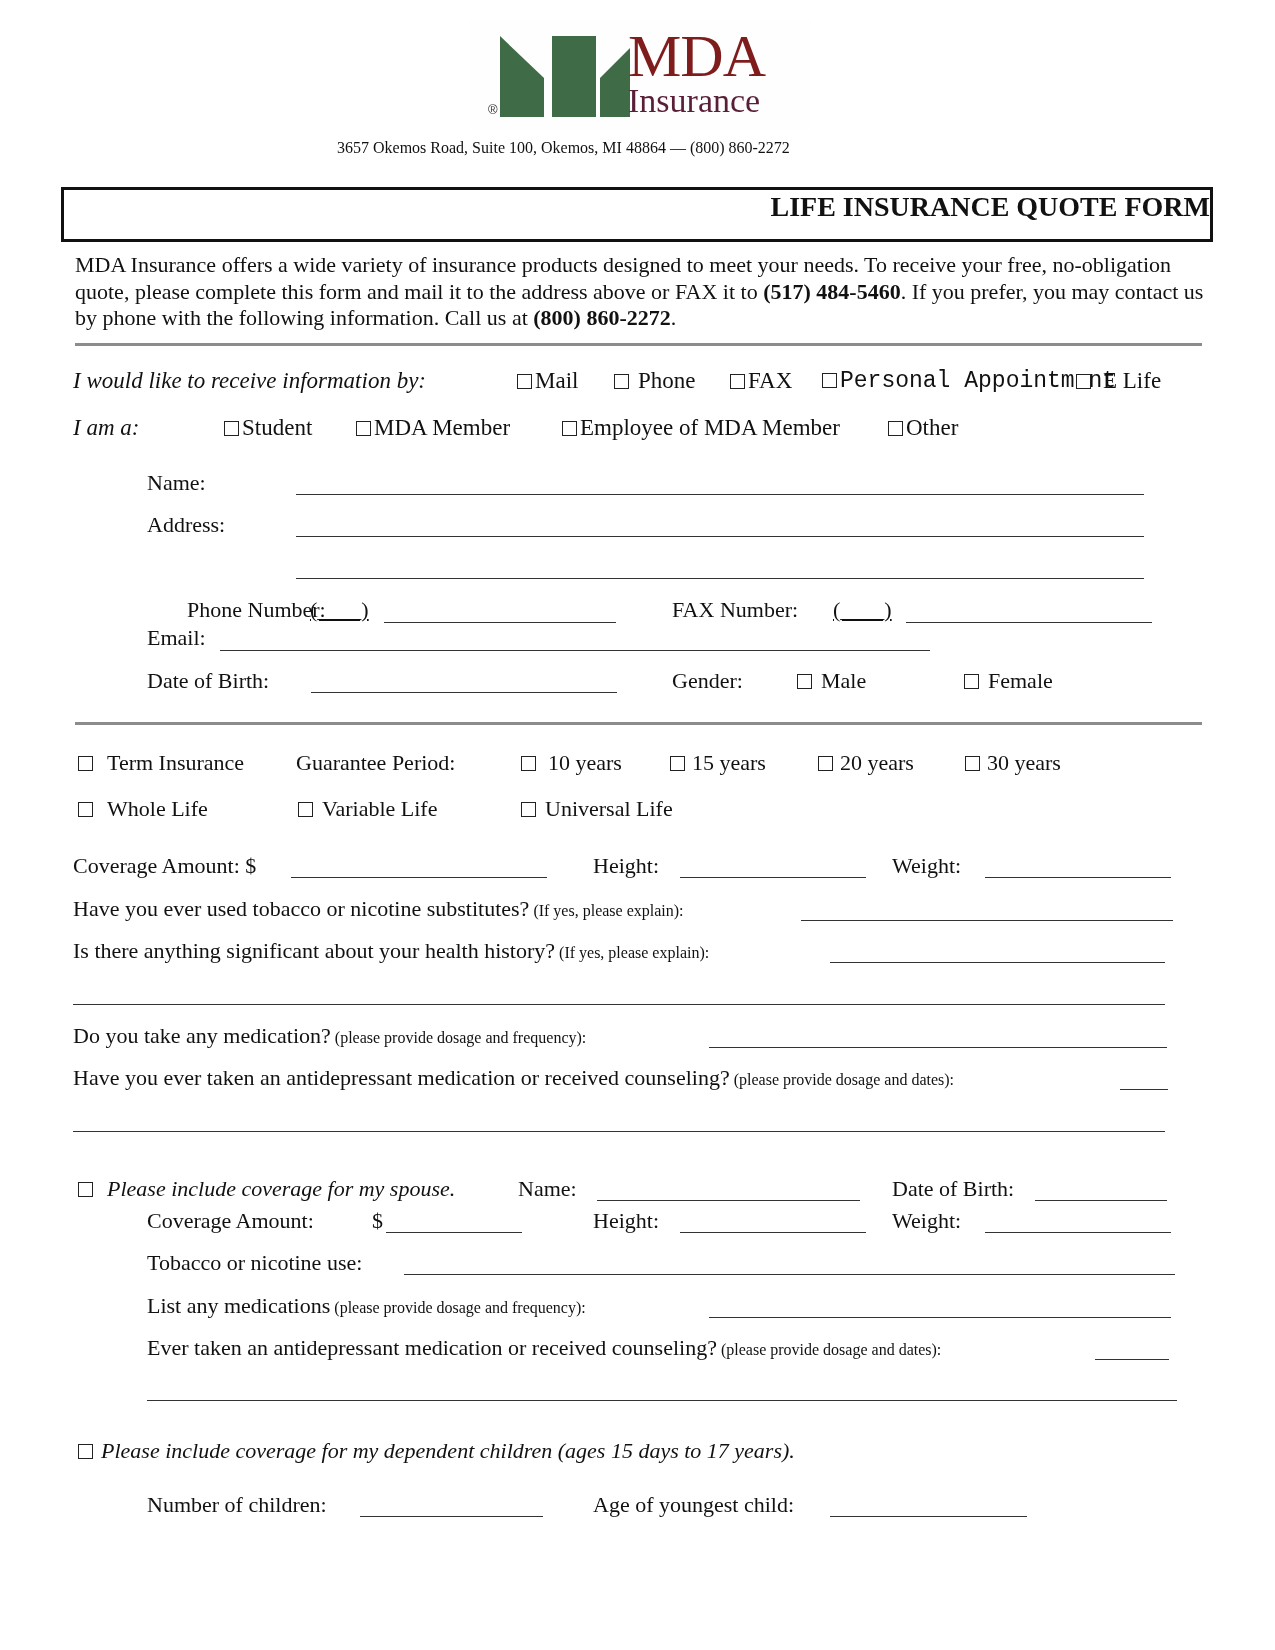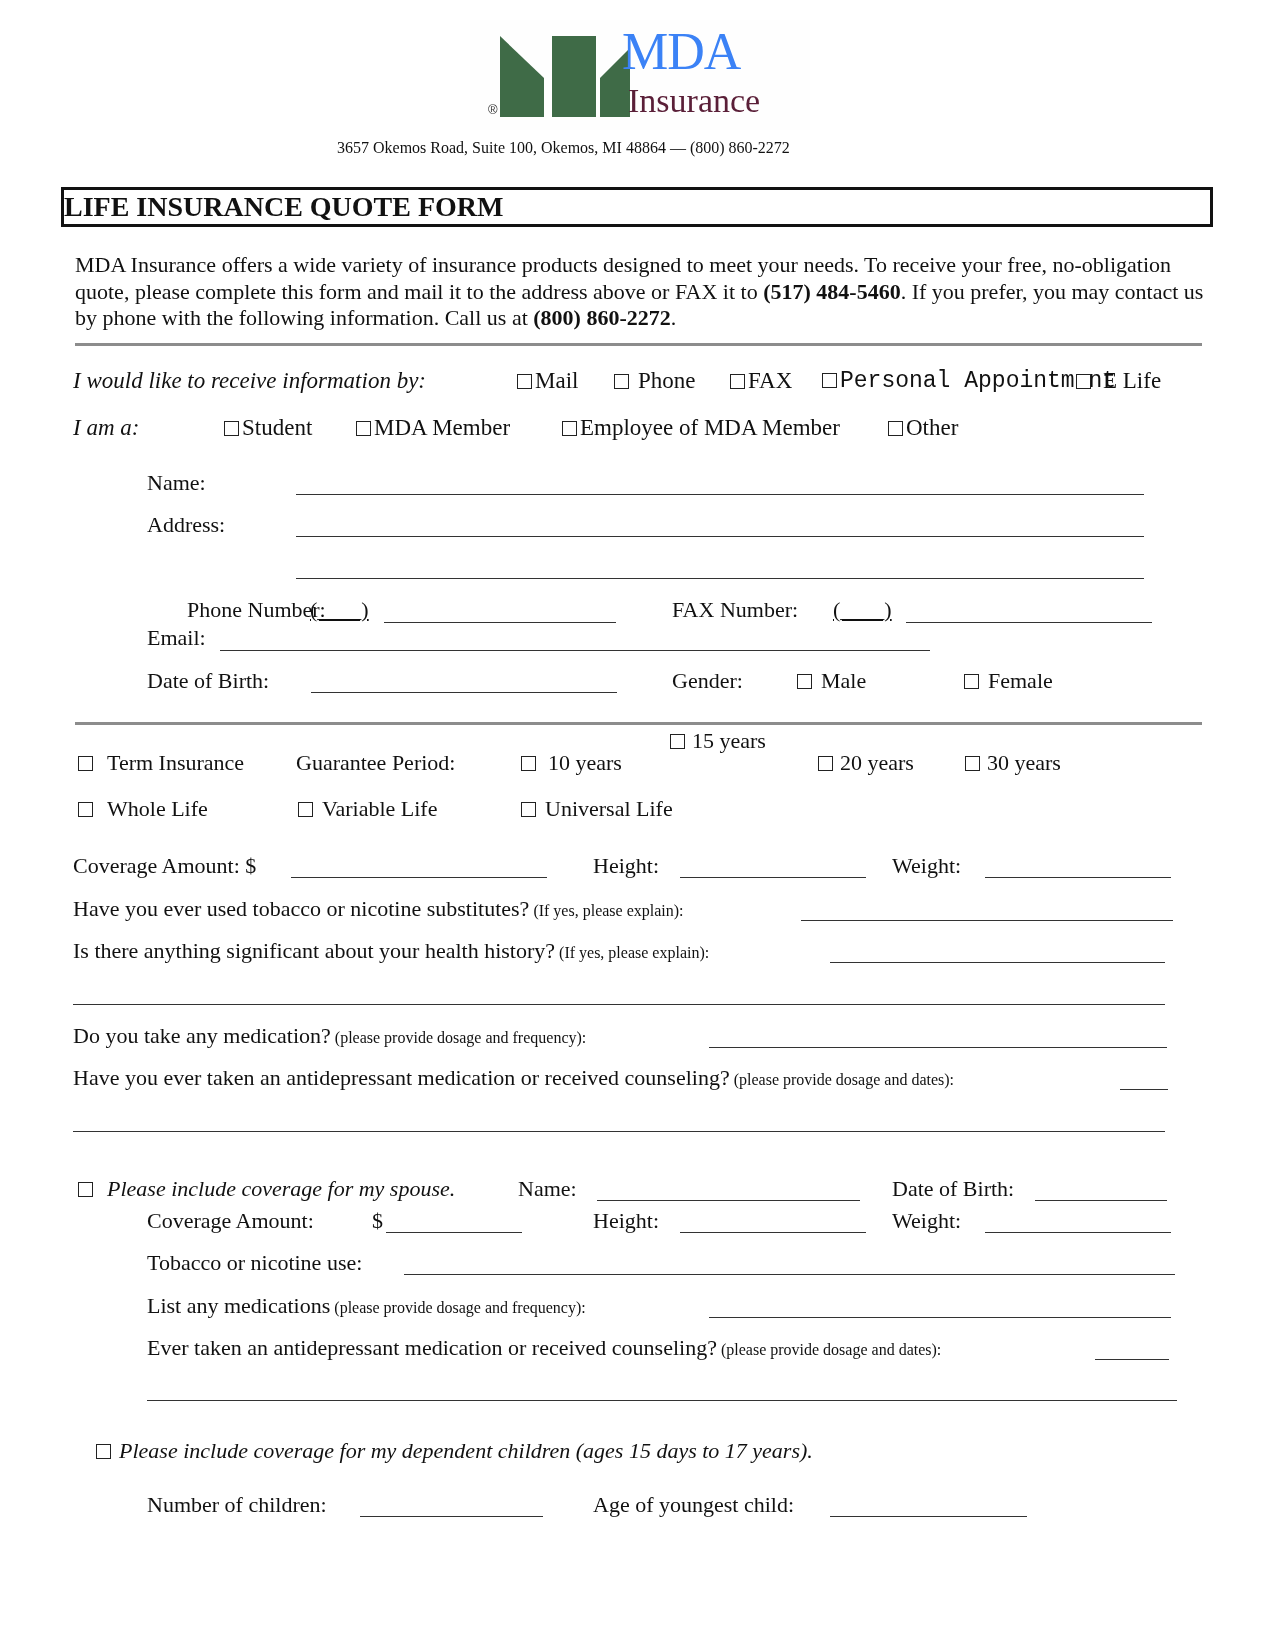--- a/index.html
+++ b/index.html
@@ -10,25 +10,25 @@
   .t23 { font-size: 23px; }
   .t19 { font-size: 16px; }
   .it { font-style: italic; }
   .line { position: absolute; border-bottom: 1.5px solid #333; height: 0; }
   .cb { display: inline-block; width: 15px; height: 15px; border: 1.4px solid #222;
         vertical-align: -1px; margin-right: 3px; box-sizing: border-box; background: #fff; }
   .rule { position: absolute; left: 75px; width: 1127px; height: 3px; background: #8c8c8c; }
   
   .logo { position: absolute; left: 470px; top: 20px; width: 340px; height: 110px; background: #fefefe; }
   .logo svg { position: absolute; left: 0; top: 0; }
-  .logo-mda { position: absolute; left: 152px; top: 6px; font-size: 52px; color: #3b82f6; letter-spacing: -1px; line-height: 1; }
+  .logo-mda { position: absolute; left: 158px; top: 6px; font-size: 60px; color: #7f1d1d; letter-spacing: -1px; line-height: 1; }
   .logo-ins { position: absolute; left: 158px; top: 64px; font-size: 34px; color: #5a1f38; line-height: 1; }
   .logo-reg { position: absolute; left: 18px; top: 82px; font-family: "Liberation Sans", sans-serif; font-size: 13px; color: #333; }
-  .title-box { position: absolute; left: 61px; top: 187px; width: 1152px; height: 40px;
-               border: 3px solid #111; box-sizing: border-box; text-align: left; }
+  .title-box { position: absolute; left: 61px; top: 187px; width: 1152px; height: 55px;
+               border: 3px solid #111; box-sizing: border-box; text-align: right; }
   .title-box span { font-size: 28px; font-weight: bold; line-height: 34px; }
   .intro { position: absolute; left: 75px; top: 252px; width: 1130px; font-size: 22px; line-height: 26.5px; }
   .ul { text-decoration: underline; }
 </style>
 </head>
 <body>
 
 <div class="logo">
   <svg width="160" height="110">
     <polygon points="30,16 30,97 74,97 74,58" fill="#3f6b47"></polygon>
@@ -82,21 +82,21 @@
 <div class="line" style="left:311px; top:692px; width:306px;"></div>
 <div class="abs t22" style="left:672px; top:668px;">Gender:</div>
 <label class="abs t22" style="left:797px; top:668px;"><span class="cb" style="margin-right:9px"></span><span>Male</span></label>
 <label class="abs t22" style="left:964px; top:668px;"><span class="cb" style="margin-right:9px"></span><span>Female</span></label>
 
 <div class="rule" style="top:722px;"></div>
 
 <label class="abs t22" style="left:78px; top:750px;"><span class="cb" style="margin-right:14px"></span><span>Term Insurance</span></label>
 <div class="abs t22" style="left:296px; top:750px;">Guarantee Period:</div>
 <label class="abs t22" style="left:521px; top:750px;"><span class="cb" style="margin-right:12px"></span><span>10 years</span></label>
-<label class="abs t22" style="left:670px; top:728px;"><span class="cb" style="margin-right:7px"></span><span>15 years</span></label>
+<label class="abs t22" style="left:670px; top:750px;"><span class="cb" style="margin-right:7px"></span><span>15 years</span></label>
 <label class="abs t22" style="left:818px; top:750px;"><span class="cb" style="margin-right:7px"></span><span>20 years</span></label>
 <label class="abs t22" style="left:965px; top:750px;"><span class="cb" style="margin-right:7px"></span><span>30 years</span></label>
 
 <label class="abs t22" style="left:78px; top:796px;"><span class="cb" style="margin-right:14px"></span><span>Whole Life</span></label>
 <label class="abs t22" style="left:298px; top:796px;"><span class="cb" style="margin-right:9px"></span><span>Variable Life</span></label>
 <label class="abs t22" style="left:521px; top:796px;"><span class="cb" style="margin-right:9px"></span><span>Universal Life</span></label>
 
 <div class="abs t22" style="left:73px; top:853px;">Coverage Amount:  $</div>
 <div class="line" style="left:291px; top:877px; width:256px;"></div>
 <div class="abs t22" style="left:593px; top:853px;">Height:</div>
@@ -135,18 +135,18 @@
 <div class="abs t22" style="left:147px; top:1250px;">Tobacco or nicotine use:</div>
 <div class="line" style="left:404px; top:1274px; width:771px;"></div>
 
 <div class="abs t22" style="left:147px; top:1293px;"><span>List any medications</span><span class="t19"> (please provide dosage and frequency):</span></div>
 <div class="line" style="left:709px; top:1317px; width:462px;"></div>
 
 <div class="abs t22" style="left:147px; top:1335px;"><span>Ever taken an antidepressant medication or received counseling?</span><span class="t19"> (please provide dosage and dates):</span></div>
 <div class="line" style="left:1095px; top:1359px; width:74px;"></div>
 <div class="line" style="left:147px; top:1400px; width:1030px;"></div>
 
-<label class="abs t22" style="left:96px; top:1438px;font-family:Liberation Serif, serif;"><span class="cb" style="margin-right:8px"></span><span class="it">Please include coverage for my dependent children (ages 15 days to 17 years).</span></label>
+<label class="abs t22" style="left:78px; top:1438px;font-family:Liberation Serif, serif;"><span class="cb" style="margin-right:8px"></span><span class="it">Please include coverage for my dependent children (ages 15 days to 17 years).</span></label>
 
 <div class="abs t22" style="left:147px; top:1492px;">Number of children:</div>
 <div class="line" style="left:360px; top:1516px; width:183px;"></div>
 <div class="abs t22" style="left:593px; top:1492px;">Age of youngest child:</div>
 <div class="line" style="left:830px; top:1516px; width:197px;"></div>
 
 </body></html>

